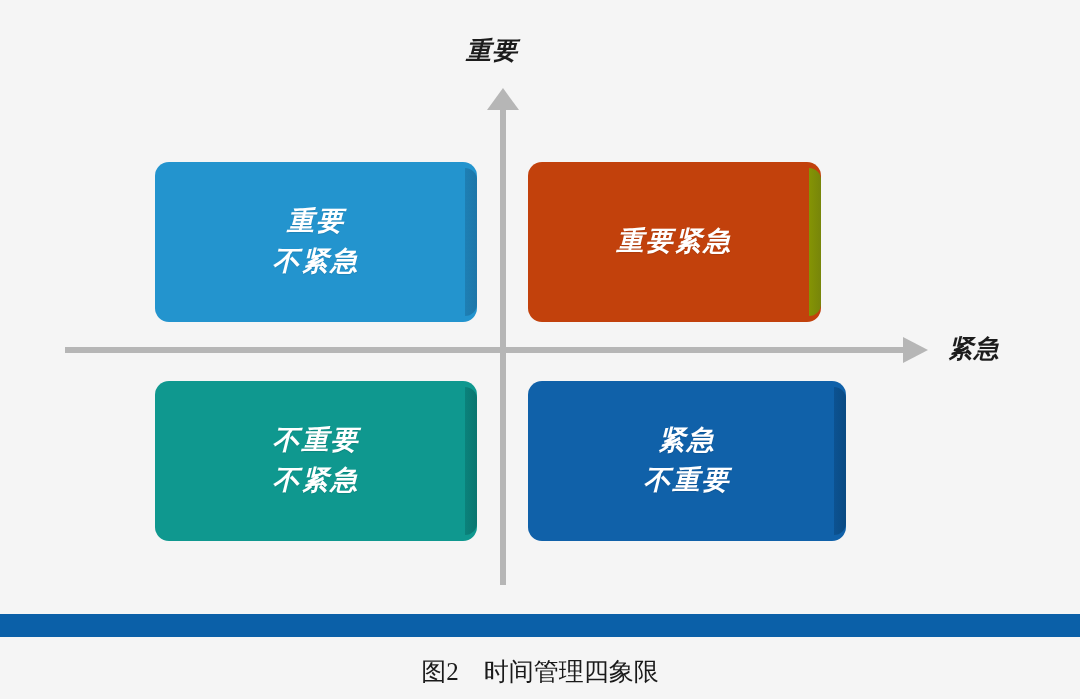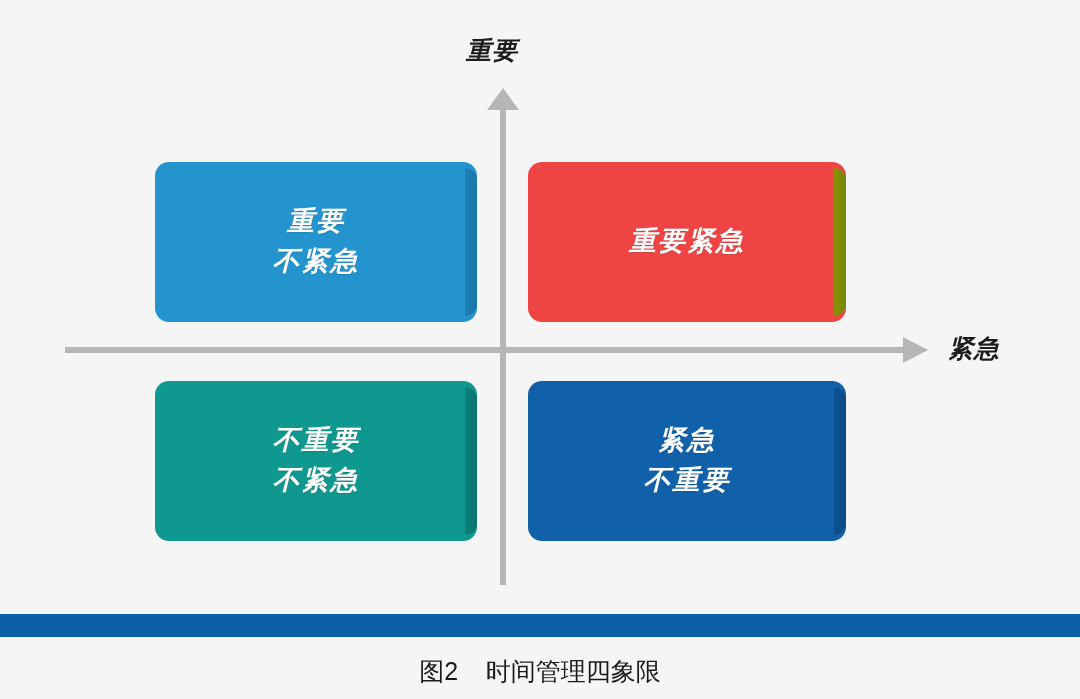--- a/index.html
+++ b/index.html
@@ -120,22 +120,22 @@
   #quad-important-not-urgent {
     left: 155px; top: 162px;
     width: 322px; height: 160px;
     background: #2394ce;
   }
   #quad-important-not-urgent .shadow-edge { background: linear-gradient(to right, #1e7fb4, #1d76a8); }
 
   
   #quad-important-urgent {
     left: 528px; top: 162px;
-    width: 318px; height: 160px;
-    background: #ef4444;
+    width: 293px; height: 160px;
+    background: #c2410c;
   }
   #quad-important-urgent .shadow-edge { background: linear-gradient(to right, #859404, #77850a); }
 
   
   #quad-not-important-not-urgent {
     left: 155px; top: 381px;
     width: 322px; height: 160px;
     background: #0f988f;
   }
   #quad-not-important-not-urgent .shadow-edge { background: linear-gradient(to right, #0b827b, #0a756f); }
@@ -160,21 +160,21 @@
 
   
   #caption {
     position: absolute;
     left: 0;
     top: 655px;
     width: 1080px;
     text-align: center;
     font-size: 25px;
     color: #1a1a1a;
-    font-family: Liberation Sans, sans-serif;
+    font-family: Liberation Serif, serif;
     white-space: pre;
   }
 </style>
 </head>
 <body>
 
 <div id="page">
 
   <div class="diagram">
 

